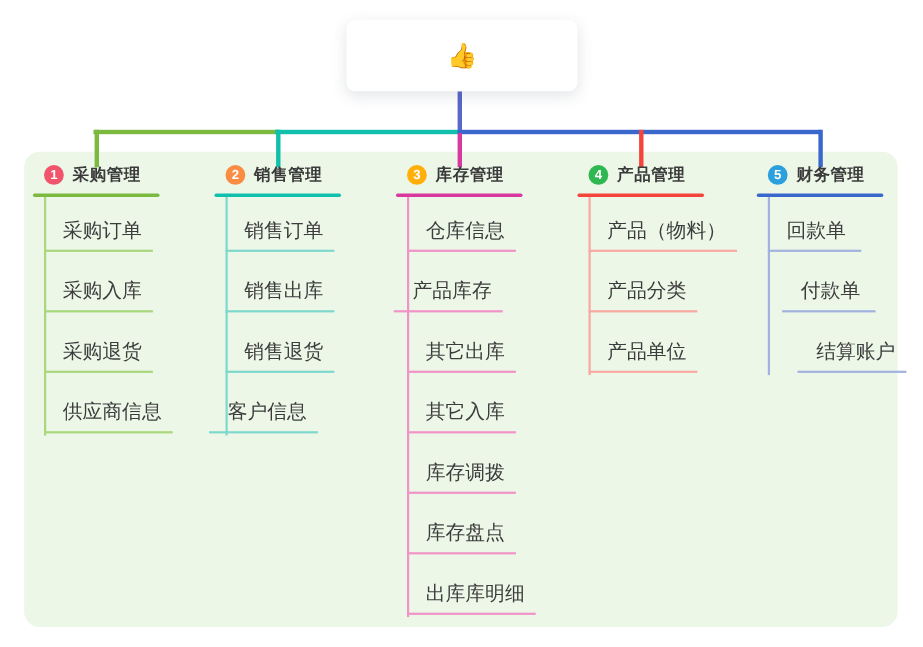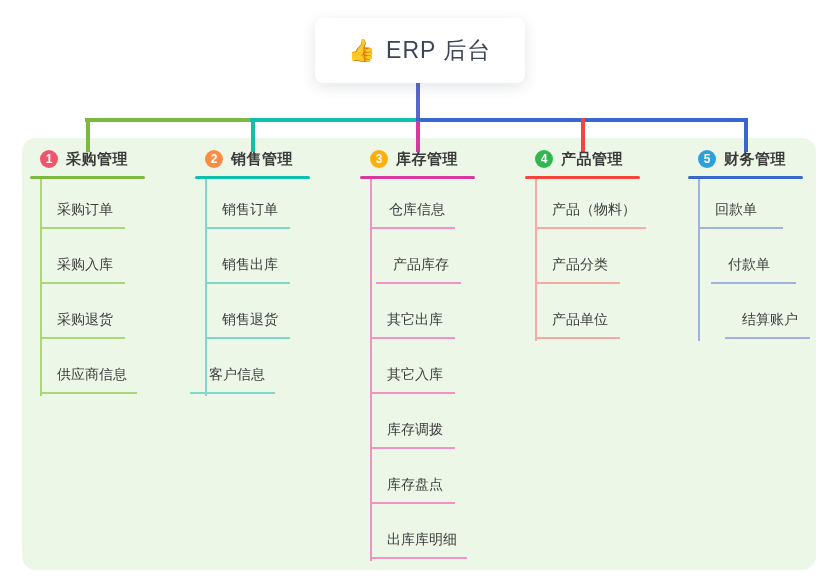--- a/index.html
+++ b/index.html
@@ -28,21 +28,21 @@
   .badge{
     width:18px;height:18px;border-radius:50%;color:#ffffff;
     font-size:12px;font-weight:bold;line-height:18px;text-align:center;
     flex:0 0 18px;
   }
   .branch-title{font-size:15px;color:#3a3a3a;font-weight:600;letter-spacing:0.5px;white-space:nowrap;font-family:Liberation Mono, monospace;}
   .head-underline{position:absolute;height:3px;border-radius:2px;}
   .child-vline{position:absolute;width:2px;}
   .item{
     position:absolute;display:inline-block;white-space:nowrap;
-    font-size:14px;line-height:20px;color:#3c3c3c;
+    font-size:18px;line-height:20px;color:#3c3c3c;
     padding:0 10px 8px 17px;min-width:58px;
     border-bottom:2px solid transparent;cursor:pointer;
   }
 </style>
 </head>
 <body>
 
 <div class="canvas">
   <div class="panel" id="panel" style="background: rgb(236, 247, 232);"></div>
   <div id="connectors">
@@ -51,21 +51,20 @@
       <div class="line" style="left: 250px; top: 118px; width: 168px; height: 4px; background: rgb(16, 191, 172);"></div>
       <div class="line" style="left: 416px; top: 118px; width: 331px; height: 4px; background: rgb(58, 103, 204);"></div>
       <div class="line" style="left: 86px; top: 118px; width: 4px; height: 34px; background: rgb(124, 185, 63);"></div>
       <div class="line" style="left: 251px; top: 118px; width: 4px; height: 34px; background: rgb(16, 191, 172);"></div>
       <div class="line" style="left: 416px; top: 121px; width: 4px; height: 31px; background: rgb(216, 57, 159);"></div>
       <div class="line" style="left: 581px; top: 118px; width: 4px; height: 34px; background: rgb(244, 68, 59);"></div>
       <div class="line" style="left: 744px; top: 118px; width: 4px; height: 34px; background: rgb(58, 103, 204);"></div>
     </div>
   <div class="root-node">
     <span class="root-icon">👍</span>
-    <span class="root-title">ERP 后台</span>
   </div>
   <div id="branches">
       <div class="branch-head" style="left: 40px; top: 149px;">
         <span class="badge" style="background: rgb(241, 85, 108);">1</span>
         <span class="branch-title">采购管理</span>
       </div>
       <div class="head-underline" style="left: 30px; top: 176px; width: 115px; background: rgb(124, 185, 63);"></div>
       <div class="child-vline" style="left: 40px; top: 179px; height: 217px; background: rgb(169, 216, 124);"></div>
       <div class="item" style="left: 40px; top: 199px; border-bottom-color: rgb(169, 216, 124);">采购订单</div>
       <div class="item" style="left: 40px; top: 254px; border-bottom-color: rgb(169, 216, 124);">采购入库</div>
@@ -81,21 +80,21 @@
       <div class="item" style="left: 205px; top: 254px; border-bottom-color: rgb(126, 216, 204);">销售出库</div>
       <div class="item" style="left: 205px; top: 309px; border-bottom-color: rgb(126, 216, 204);">销售退货</div>
       <div class="item" style="left: 190px; top: 364px; border-bottom-color: rgb(126, 216, 204); text-align: right;">客户信息</div>
       <div class="branch-head" style="left: 370px; top: 149px;">
         <span class="badge" style="background: rgb(255, 175, 7);">3</span>
         <span class="branch-title">库存管理</span>
       </div>
       <div class="head-underline" style="left: 360px; top: 176px; width: 115px; background: rgb(216, 57, 159);"></div>
       <div class="child-vline" style="left: 370px; top: 179px; height: 382px; background: rgb(242, 147, 200);"></div>
       <div class="item" style="left: 370px; top: 199px; border-bottom-color: rgb(242, 147, 200); text-align: right;">仓库信息</div>
-      <div class="item" style="left: 376px; top: 254px; border-bottom-color: rgb(242, 147, 200);">产品库存</div>
+      <div class="item" style="left: 358px; top: 254px; border-bottom-color: rgb(242, 147, 200);">产品库存</div>
       <div class="item" style="left: 370px; top: 309px; border-bottom-color: rgb(242, 147, 200);">其它出库</div>
       <div class="item" style="left: 370px; top: 364px; border-bottom-color: rgb(242, 147, 200);">其它入库</div>
       <div class="item" style="left: 370px; top: 419px; border-bottom-color: rgb(242, 147, 200);">库存调拨</div>
       <div class="item" style="left: 370px; top: 474px; border-bottom-color: rgb(242, 147, 200);">库存盘点</div>
       <div class="item" style="left: 370px; top: 529px; border-bottom-color: rgb(242, 147, 200);">出库库明细</div>
       <div class="branch-head" style="left: 535px; top: 149px;">
         <span class="badge" style="background: rgb(47, 184, 81);">4</span>
         <span class="branch-title">产品管理</span>
       </div>
       <div class="head-underline" style="left: 525px; top: 176px; width: 115px; background: rgb(244, 68, 59);"></div>

